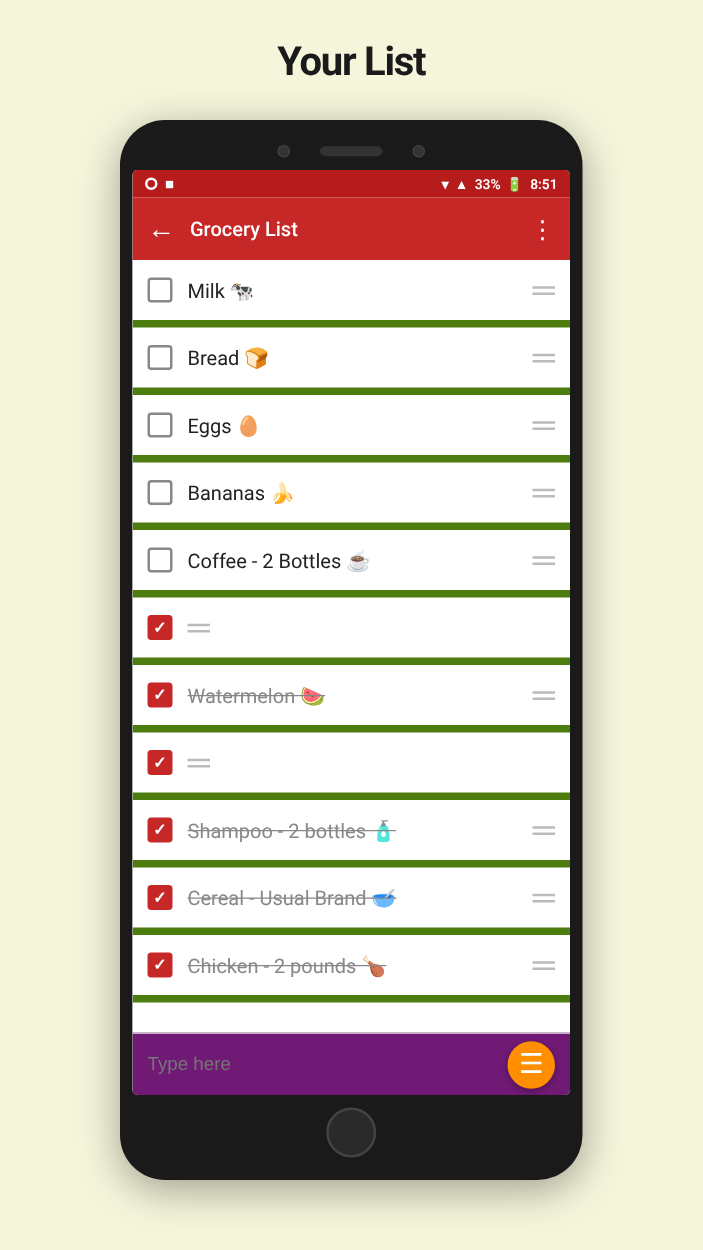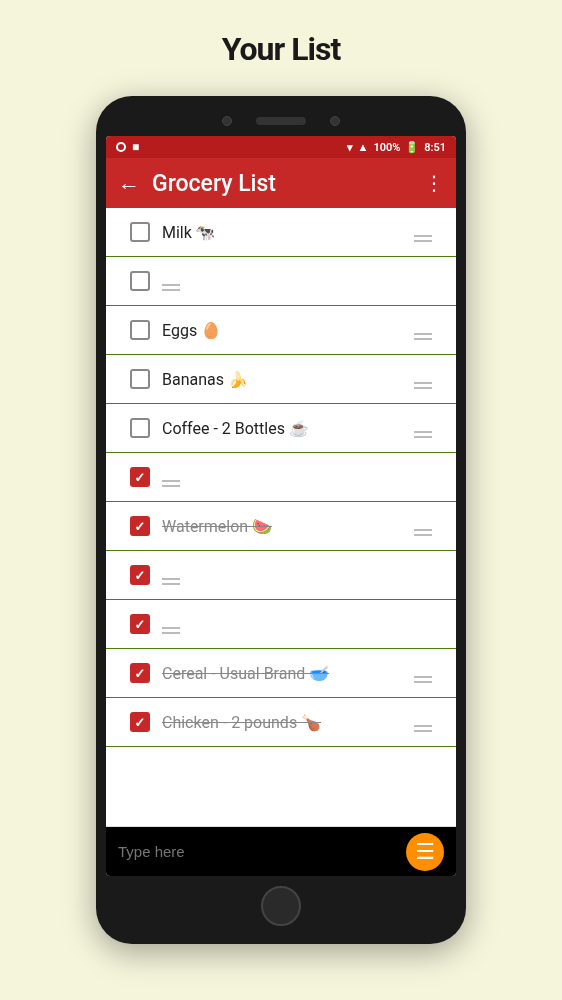--- a/index.html
+++ b/index.html
@@ -104,42 +104,42 @@
     }
 
     .toolbar-back {
       color: #fff;
       font-size: 22px;
       cursor: pointer;
     }
 
     .toolbar-title {
       color: #fff;
-      font-size: 23px;
+      font-size: 16px;
       font-weight: 500;
       flex: 1;
     }
 
     .toolbar-menu {
       color: #fff;
       font-size: 20px;
       cursor: pointer;
     }
 
     .list-container {
       flex: 1;
       background: #fff;
       overflow-y: auto;
     }
 
     .list-item {
       display: flex;
-      align-items: flex-end;
-      padding: 14px 24px;
-      border-bottom: 1px solid #4d7c0f;
+      align-items: center;
+      padding: 14px 12px;
+      border-bottom: 6px solid #4d7c0f;
       gap: 12px;
     }
 
     .list-item-checkbox {
       width: 20px;
       height: 20px;
       border: 2px solid #888;
       border-radius: 3px;
       display: flex;
       align-items: center;
@@ -181,21 +181,21 @@
     }
 
     .drag-handle span {
       display: block;
       width: 18px;
       height: 2px;
       background: #bbb;
     }
 
     .bottom-bar {
-      background: #000000;
+      background: #701a75;
       display: flex;
       align-items: center;
       padding: 10px 12px;
       border-top: 1px solid #e0e0e0;
       gap: 10px;
       height: 50px;
     }
 
     .type-here-input {
       flex: 1;
@@ -253,21 +253,21 @@
   <div class="phone-screen">
 
     <div class="status-bar">
       <div class="status-left">
         <div class="status-circle"></div>
         <span style="font-size:12px;">■</span>
       </div>
       <div class="status-right">
         <span>▾</span>
         <span>▲</span>
-        <span>100%</span>
+        <span>33%</span>
         <span>🔋</span>
         <span>8:51</span>
       </div>
     </div>
 
     <div class="toolbar">
       <span class="toolbar-back">←</span>
       <span class="toolbar-title">Grocery List</span>
       <span class="toolbar-menu">⋮</span>
     </div>
@@ -276,20 +276,21 @@
     <div class="list-item">
           <div class="list-item-checkbox"></div>
           <span class="list-item-text">Milk 🐄</span>
           <div class="drag-handle">
             <span></span>
             <span></span>
           </div>
         </div>
         <div class="list-item">
           <div class="list-item-checkbox"></div>
+          <span class="list-item-text">Bread 🍞</span>
           <div class="drag-handle">
             <span></span>
             <span></span>
           </div>
         </div>
         <div class="list-item">
           <div class="list-item-checkbox"></div>
           <span class="list-item-text">Eggs 🥚</span>
           <div class="drag-handle">
             <span></span>
@@ -337,20 +338,21 @@
           </div>
           <div class="drag-handle">
             <span></span>
             <span></span>
           </div>
         </div>
         <div class="list-item">
           <div class="list-item-checkbox checked">
             <span class="checkmark">✓</span>
           </div>
+          <span class="list-item-text strikethrough">Shampoo - 2 bottles 🧴</span>
           <div class="drag-handle">
             <span></span>
             <span></span>
           </div>
         </div>
         <div class="list-item">
           <div class="list-item-checkbox checked">
             <span class="checkmark">✓</span>
           </div>
           <span class="list-item-text strikethrough">Cereal - Usual Brand 🥣</span>

